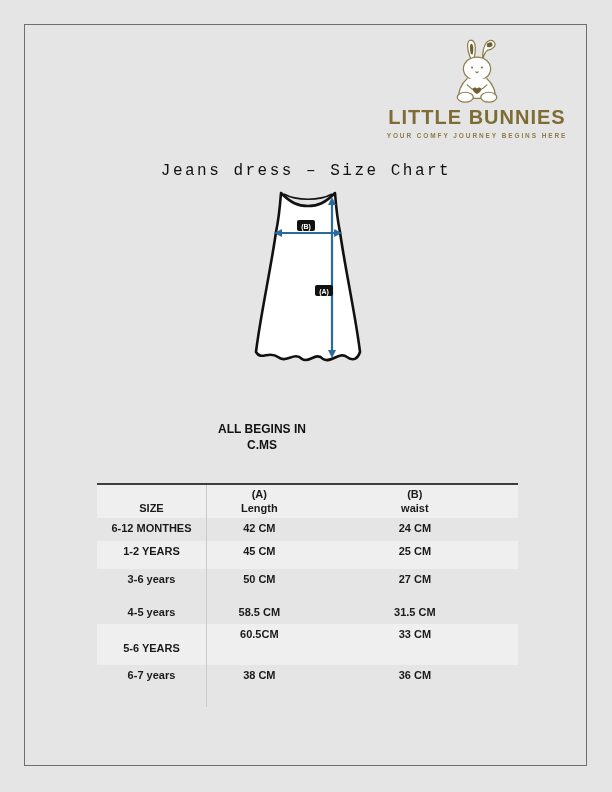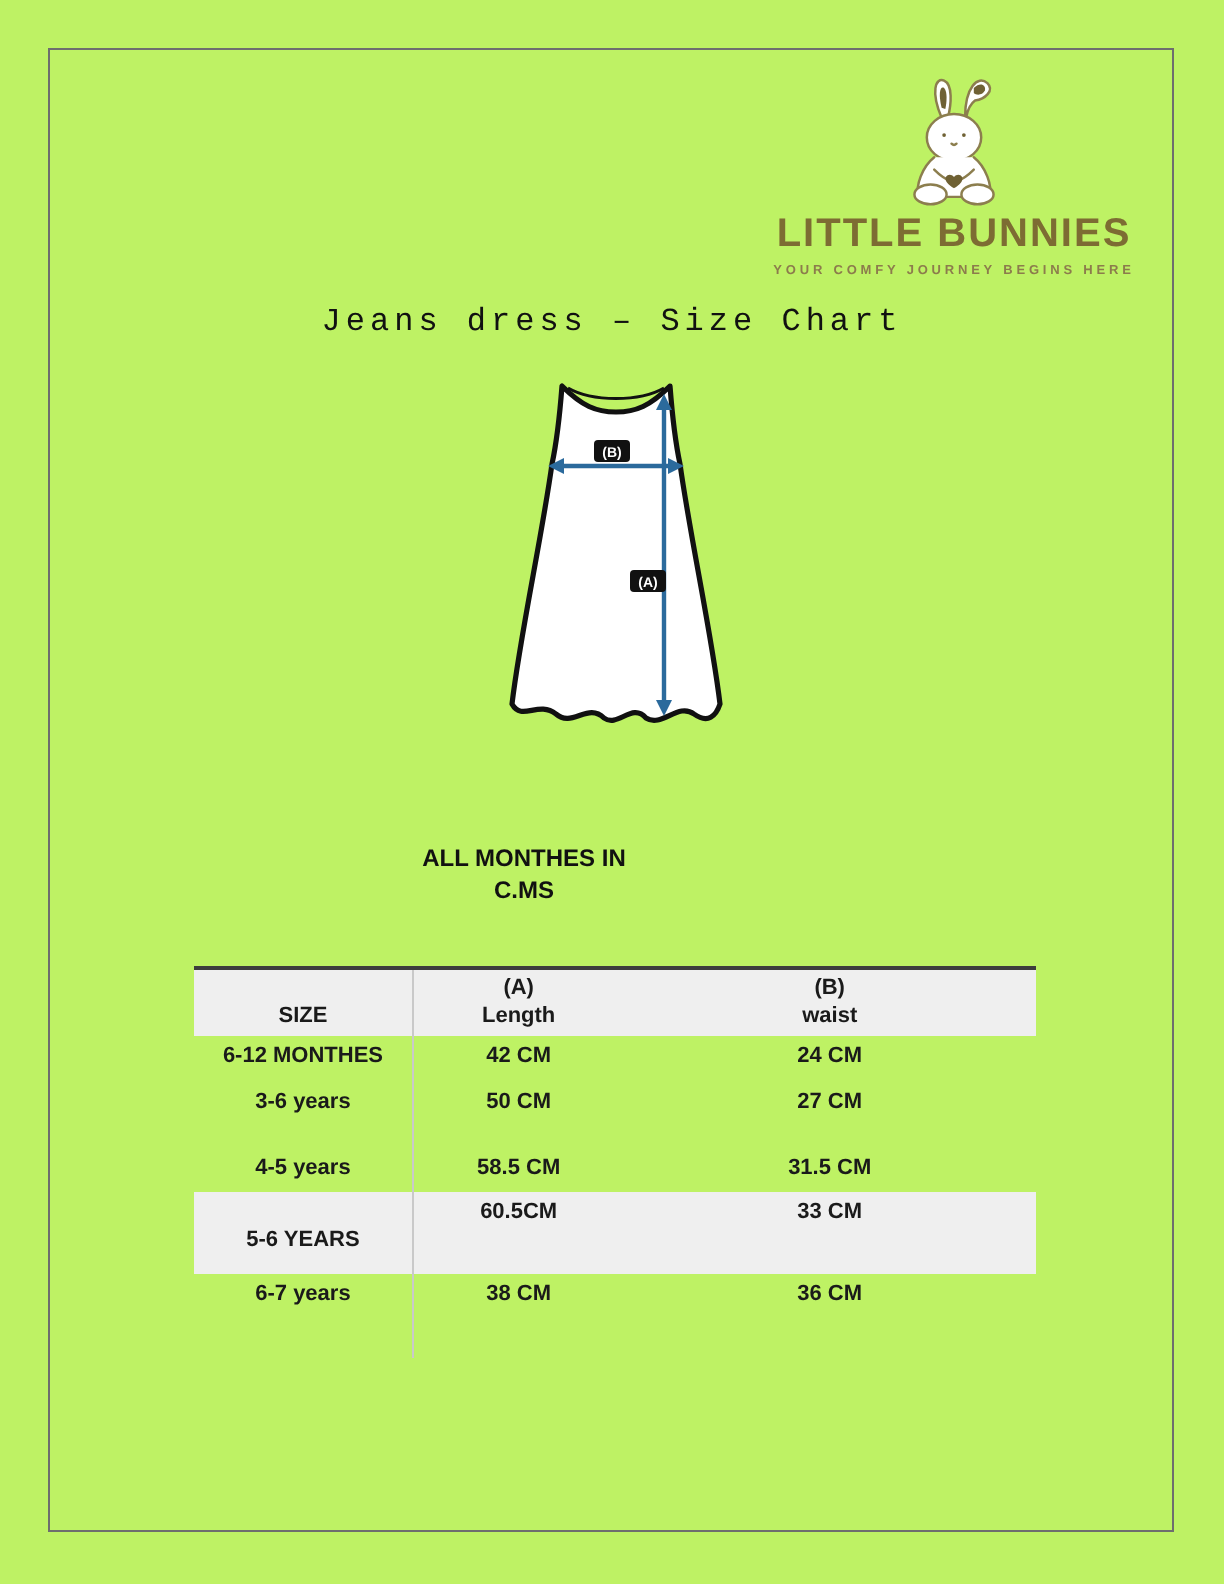--- a/index.html
+++ b/index.html
@@ -1,28 +1,28 @@
 <!DOCTYPE html>
 <html><head>
 <meta charset="utf-8">
 <style>
   * { margin:0; padding:0; box-sizing:border-box; }
   html,body { background:#ffffff; }
   body { font-family:"Liberation Sans", sans-serif; }
-  .page { position:relative; width:612px; height:792px; background:#bef264; margin:0 auto; overflow:hidden; }
+  .page { position:relative; width:612px; height:792px; background:#e5e5e5; margin:0 auto; overflow:hidden; }
   .frame { position:absolute; left:24px; top:24px; width:563px; height:742px; border:1.5px solid #6e6e6e; }
 
   
   .logo { position:absolute; top:36px; right:30px; width:210px; text-align:center; color:#7d6c33; }
   .logo svg { display:block; margin:0 auto 2px auto; }
   .brand { font-size:20px; font-weight:800; letter-spacing:1px; color:#7d6c33; white-space:nowrap; }
   .tagline { margin-top:3px; font-size:6.5px; font-weight:700; letter-spacing:1.9px; color:#8c7c4c; white-space:nowrap; }
 
   
-  .title { position:absolute; top:152px; left:0; width:100%; text-align:center;
+  .title { position:absolute; top:162px; left:0; width:100%; text-align:center;
            font-family:"Liberation Mono", monospace; font-weight:400;
            font-size:16px; letter-spacing:2.5px; color:#111; }
 
   
   .dress { position:absolute; left:248px; top:186px; width:120px; height:184px; }
 
   
   .note { position:absolute; top:421px; left:162px; width:200px; text-align:center;
           font-size:12px; font-weight:700; color:#111; line-height:1.35; }
 
@@ -105,21 +105,21 @@
         <text x="58" y="42.5" text-anchor="middle" font-size="7" font-weight="bold" font-family="Liberation Sans, sans-serif" fill="#ffffff">(B)</text>
       </g>
       <g>
         <rect x="67" y="99" width="18" height="11" rx="2" fill="#111111"></rect>
         <text x="76" y="107.5" text-anchor="middle" font-size="7" font-weight="bold" font-family="Liberation Sans, sans-serif" fill="#ffffff">(A)</text>
       </g>
     </svg>
   </figure>
 
   <div class="note">
-    <div>ALL MONTHES IN</div>
+    <div>ALL BEGINS IN</div>
     <div>C.MS</div>
   </div>
 
   <div class="table-wrap">
     <table>
       <colgroup>
           <col class="c1">
           <col class="c2">
           <col class="c3">
         </colgroup>
@@ -138,20 +138,25 @@
             <div>waist</div>
           </th>
         </tr>
       </thead>
       <tbody>
         <tr class="r1">
           <td>6-12 MONTHES</td>
           <td>42 CM</td>
           <td>24 CM</td>
         </tr>
+        <tr class="r2 gray">
+          <td>1-2 YEARS</td>
+          <td>45 CM</td>
+          <td>25 CM</td>
+        </tr>
         <tr class="r3">
           <td>3-6 years</td>
           <td>50 CM</td>
           <td>27 CM</td>
         </tr>
         <tr class="r5">
           <td>4-5 years</td>
           <td>58.5 CM</td>
           <td>31.5 CM</td>
         </tr>

